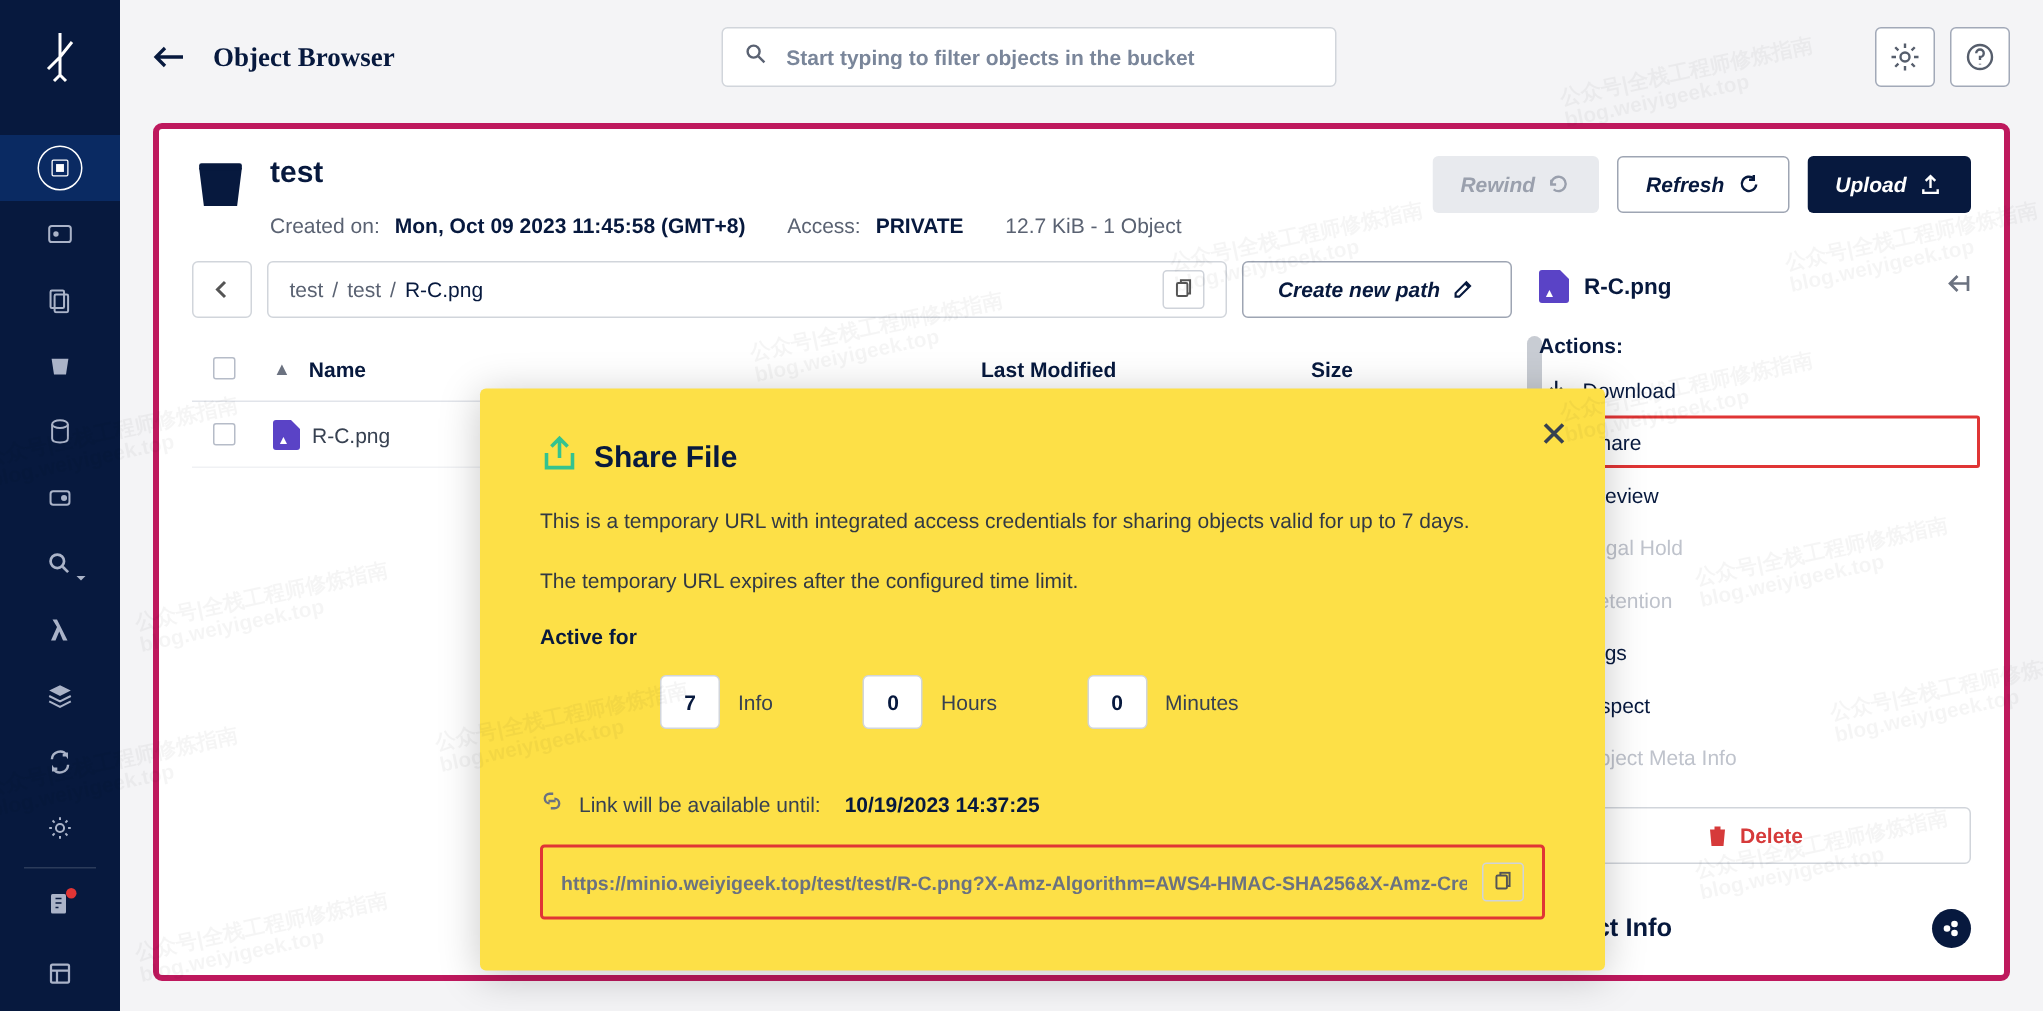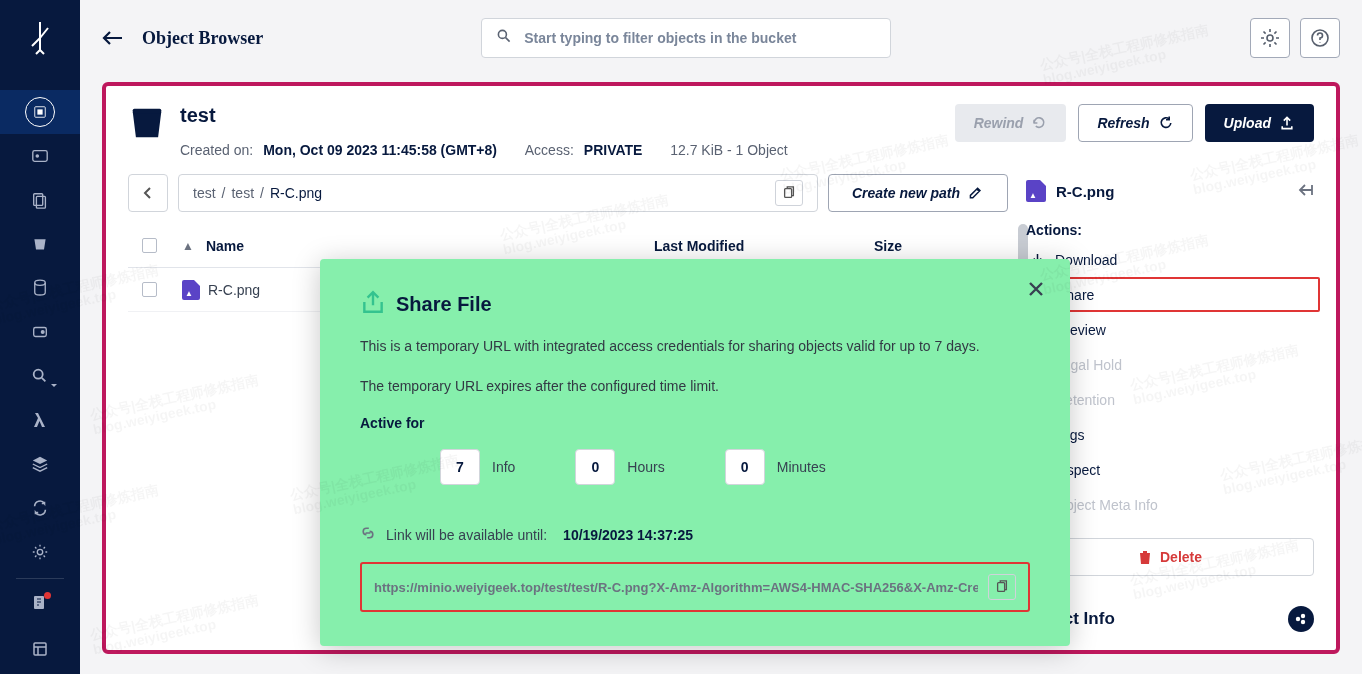--- a/index.html
+++ b/index.html
@@ -61,21 +61,21 @@
     .action-item.disabled { color: #bfc3cc; cursor: default; }
     .action-item.highlight { border: 2px solid #e03535; border-radius: 2px; }
     .delete-btn { width: 100%; margin-top: 16px; height: 38px; border: 1px solid #d1d5db; border-radius: 4px; background: #fff; color: #d63a3a; display: flex; align-items: center; justify-content: center; gap: 8px; font-weight: 600; font-size:14px; cursor:pointer; }
     .obj-info-head { display:flex; align-items:center; margin-top: 30px; }
     .obj-info-title { font-size: 17px; font-weight: 700; color: #07193e; }
     .info-ic { margin-left:auto; width:26px; height:26px; border-radius:50%; background:#07193e; color:#fff; display:flex; align-items:center; justify-content:center; font-size:12px;}
     .scrollbar { position:absolute; right:-20px; top:0; width:10px; height:100%; }
     .scroll-thumb { position:absolute; top:0; width:10px; height:54px; background:#c8ccd3; border-radius:5px; }
     .scroll-thumb.bot { top:auto; bottom:0; }
     
-    .modal { position: absolute; left: 320px; top: 259px; width: 750px; background: #86efac; box-shadow: 0 4px 28px rgba(0,0,0,0.22); border-radius: 4px; padding: 30px 40px 34px; z-index: 50; }
+    .modal { position: absolute; left: 320px; top: 259px; width: 750px; background: #fde047; box-shadow: 0 4px 28px rgba(0,0,0,0.22); border-radius: 4px; padding: 30px 40px 34px; z-index: 50; }
     .modal-title { display: flex; align-items: center; gap: 10px; font-size: 20px; font-weight: 700; color: #07193e; }
     .modal-close { position: absolute; top: 20px; right: 24px; cursor: pointer; color: #374151; }
     .modal-body { margin-top: 16px; font-size: 14px; color: #323944; }
     .modal-body p { line-height: 1.55; margin-bottom: 18px; }
     .active-for { font-weight: 700; margin-top: 14px; font-size:14px; color:#07193e; }
     .duration-row { display: flex; gap: 60px; margin-top: 18px; padding-left: 80px; }
     .dur-group { display: flex; align-items: center; gap: 12px; }
     .dur-input { width: 40px; height: 36px; border: 1px solid #d1d5db; border-radius: 4px; text-align: center; font-size: 14px; font-weight:600; color:#07193e; }
     .dur-label { font-size: 14px; color: #374151; }
     .avail-row { display: flex; align-items: center; gap: 10px; margin-top: 40px; font-size: 14px; color: #374151; }

